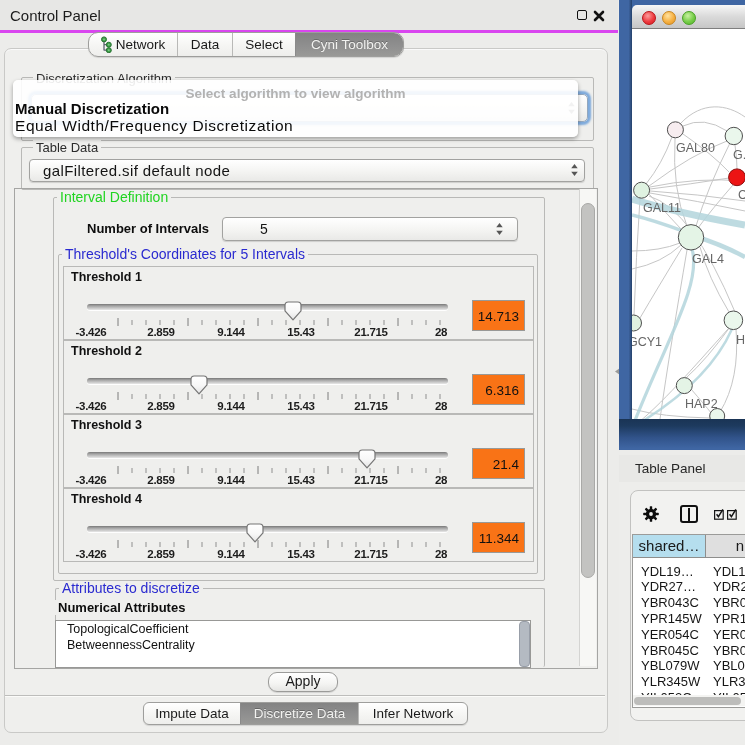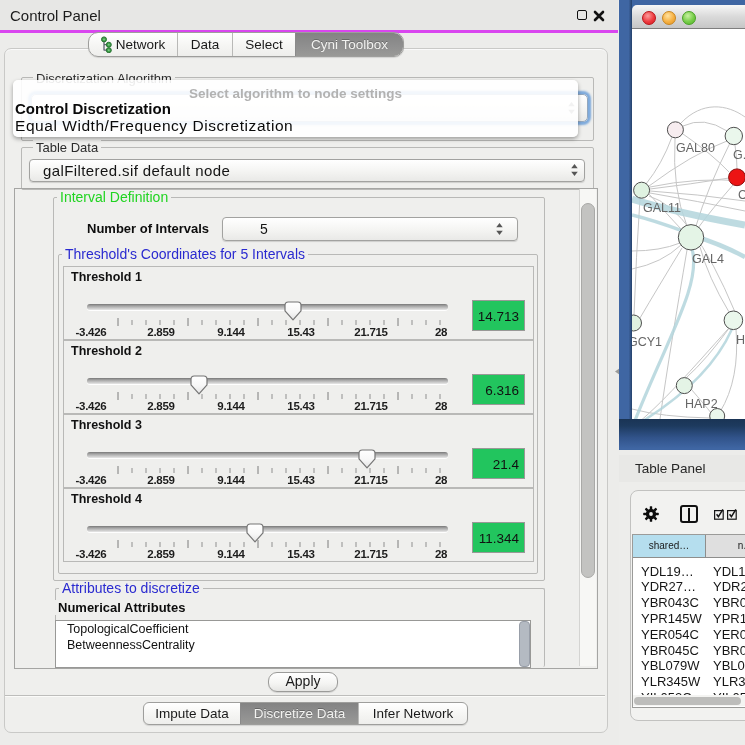--- a/index.html
+++ b/index.html
@@ -35,21 +35,21 @@
          border:1px solid #a2a2a0;border-radius:4px;
          box-shadow:0 1px 1px rgba(0,0,0,0.14);font-size:14px;color:#141414;}
   .carr{position:absolute;width:9px;height:12px;}
   
   .tbox{position:absolute;left:63px;width:469px;height:72px;border:1px solid #b9b9b7;}
   .tbox .tt{position:absolute;left:7px;top:3px;font-size:12.5px;font-weight:bold;color:#111;}
   .track{position:absolute;left:23px;top:37px;width:361px;height:6px;border-radius:3px;
          background:linear-gradient(#787878,#a6a6a6 35%,#d2d2d2 80%,#e8e8e8);
          box-shadow:0 1px 0 rgba(255,255,255,0.9);}
   .vfield{position:absolute;left:408px;top:33px;width:53px;height:31px;
-          background:#22c55e;border:1px solid #999997;font-size:13.5px;color:#111;
+          background:#f97316;border:1px solid #999997;font-size:13.5px;color:#111;
           text-align:right;line-height:31px;padding-right:5px;box-sizing:border-box;}
   .tlab{position:absolute;top:59px;transform:translateX(-50%);
         font-size:11.5px;font-weight:bold;color:#1c1c1c;letter-spacing:-0.3px;}
   .thumb{position:absolute;top:34px;transform:translateX(-50%);}
   
   #popup{left:13px;top:80px;width:565px;height:57px;background:rgba(255,255,255,0.9);
          border-radius:5px;box-shadow:0 2px 4px rgba(0,0,0,0.35);}
   #popup .p1{position:absolute;left:0;right:0;top:6px;text-align:center;font-size:13.5px;font-weight:bold;color:#b2b2b2;}
   #popup .p2{position:absolute;left:2px;top:20px;font-size:15px;font-weight:bold;color:#0a0a0a;}
   #popup .p3{position:absolute;left:2px;top:36.5px;font-size:15.5px;letter-spacing:0.55px;color:#0a0a0a;}
@@ -69,21 +69,21 @@
   .light{position:absolute;top:11px;width:12px;height:12px;border-radius:50%;}
   #canvas{left:632px;top:29px;width:113px;height:390px;background:#fff;overflow:hidden;}
   #tpbar{left:619px;top:455px;width:126px;height:27px;background:#e8e8e6;}
   #tpbar .t{position:absolute;left:16px;top:6px;font-size:13.5px;color:#262626;}
   #tpbg{left:619px;top:482px;width:126px;height:263px;background:#ededeb;}
   #tpanel{left:630px;top:490px;width:125px;height:229px;background:#f2f2f0;
           border:1px solid #c2c2c0;border-radius:8px 0 0 8px;}
   #ttable{left:632px;top:534px;width:113px;height:172px;background:#fff;
           border:1px solid #9b9b99;overflow:hidden;}
   .hc{position:absolute;top:0;height:23px;border-right:1px solid #8e8e8c;border-bottom:1px solid #8e8e8c;
-      font-size:10px;color:#1a1a1a;text-align:center;line-height:22px;box-sizing:border-box;}
+      font-size:15px;color:#1a1a1a;text-align:center;line-height:22px;box-sizing:border-box;}
   .trow{position:absolute;font-size:13px;color:#161616;white-space:nowrap;}
 </style>
 </head>
 <body>
 
 <div class="abs" id="titlebar">
     <div class="abs t">Control Panel</div>
   </div>
 <div class="abs" id="fbtn"></div>
 <svg class="abs" style="left:593px;top:10px" width="12" height="12" viewBox="0 0 12 12">
@@ -120,22 +120,22 @@
 <div class="abs gtitle" style="left:33px;top:140px;color:#2b2b2b;font-size:13px">Table Data</div>
 <div class="abs combo" style="left:29px;top:159px;width:554px;height:21px;line-height:21px">
   <span style="padding-left:13px;font-size:15px;letter-spacing:0.4px">galFiltered.sif default node</span>
   <svg class="carr" style="right:5px;top:4px" width="9" height="13" viewBox="0 0 9 13">
     <path d="M4.5 0 L8 4.5 L1 4.5 Z" fill="#555"></path>
       <path d="M4.5 13 L8 8.5 L1 8.5 Z" fill="#555"></path>
   </svg>
 </div>
 
 <div class="abs" id="popup">
-  <div class="p1">Select algorithm to node settings</div>
-  <div class="p2">Control Discretization</div>
+  <div class="p1">Select algorithm to view algorithm</div>
+  <div class="p2">Manual Discretization</div>
   <div class="p3">Equal Width/Frequency Discretization</div>
 </div>
 
 <div class="abs" style="left:14px;top:188px;width:582px;height:479px;border:1px solid #a5a5a3"></div>
 <div class="abs" style="left:579px;top:189px;width:16px;height:477px;background:#f7f7f5;border-left:1px solid #d4d4d2"></div>
 <div class="abs" style="left:581px;top:203px;width:12px;height:373px;background:#c3c3c1;border:1px solid #a9a9a7;border-radius:7px"></div>
 
 <div class="abs grp" style="left:53px;top:197px;width:490px;height:382px"></div>
 <div class="abs gtitle" style="left:57px;top:190px;color:#21d421">Interval Definition</div>
 

